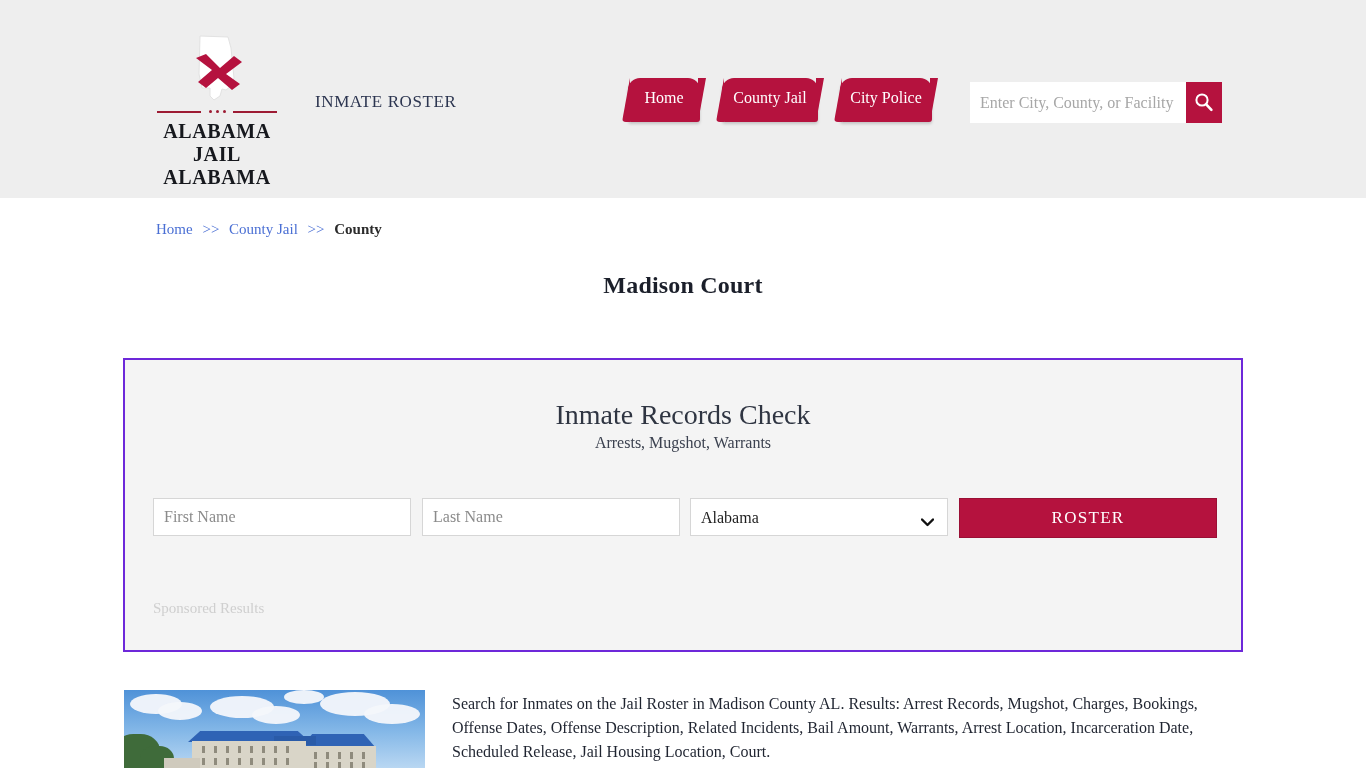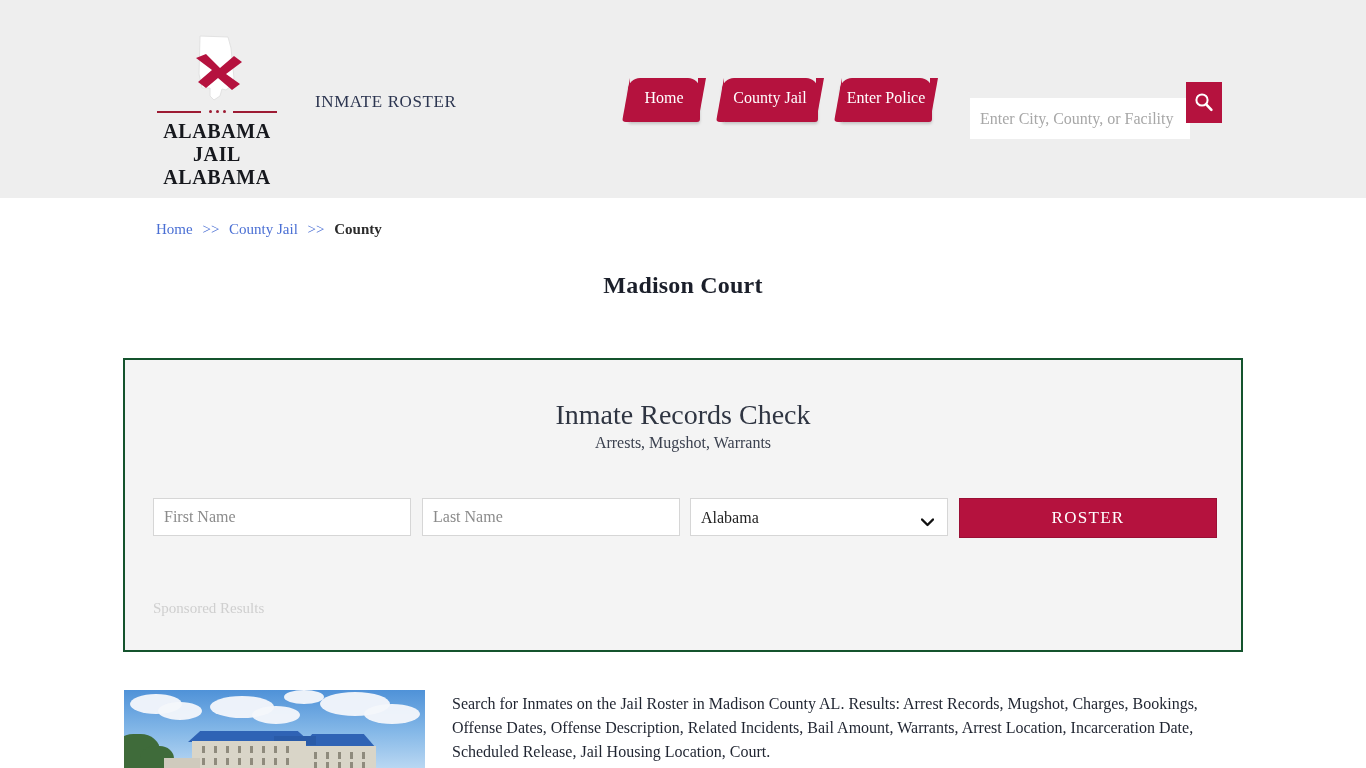--- a/index.html
+++ b/index.html
@@ -135,21 +135,21 @@
   
   .hdr-search {
     position: absolute;
     left: 970px;
     top: 82px;
     width: 252px;
     height: 41px;
   }
   .hdr-search input {
     position: absolute;
-    left: 0; top: 16px;
+    left: 0; top: 0;
     width: 220px;
     height: 41px;
     border: none;
     background: #ffffff;
     padding: 0 10px;
     font-family: "Liberation Serif", "DejaVu Serif", serif;
     font-size: 16px;
     color: #333;
     outline: none;
   }
@@ -199,21 +199,21 @@
   }
 
   
   .sponsor-box {
     position: absolute;
     left: 123px;
     top: 358px;
     width: 1120px;
     height: 294px;
     background: #f4f4f4;
-    border: 2px solid #14532d;
+    border: 2px solid #6d28d9;
   }
   .sponsor-title {
     position: absolute;
     left: 0; right: 0;
     top: 39px;
     text-align: center;
     font-size: 28px;
     color: #2f3542;
   }
   .sponsor-sub {
@@ -368,21 +368,21 @@
   <div class="tagline">INMATE ROSTER</div>
 
   <div class="nav">
     <div class="nav-tab t1">
       <span class="lbl">Home</span>
     </div>
     <div class="nav-tab t2">
       <span class="lbl">County Jail</span>
     </div>
     <div class="nav-tab t3">
-      <span class="lbl">Enter Police</span>
+      <span class="lbl">City Police</span>
     </div>
   </div>
 
   <div class="hdr-search">
     <input type="text" placeholder="Enter City, County, or Facility" style="">
     <div class="btn">
       <span>
         <svg width="20" height="21" viewBox="0 0 20 21">
           <circle cx="8" cy="8" r="5.6" fill="none" stroke="#ffffff" stroke-width="2"></circle>
           <line x1="12.2" y1="12.4" x2="17.4" y2="17.8" stroke="#ffffff" stroke-width="2.6" stroke-linecap="round"></line>

